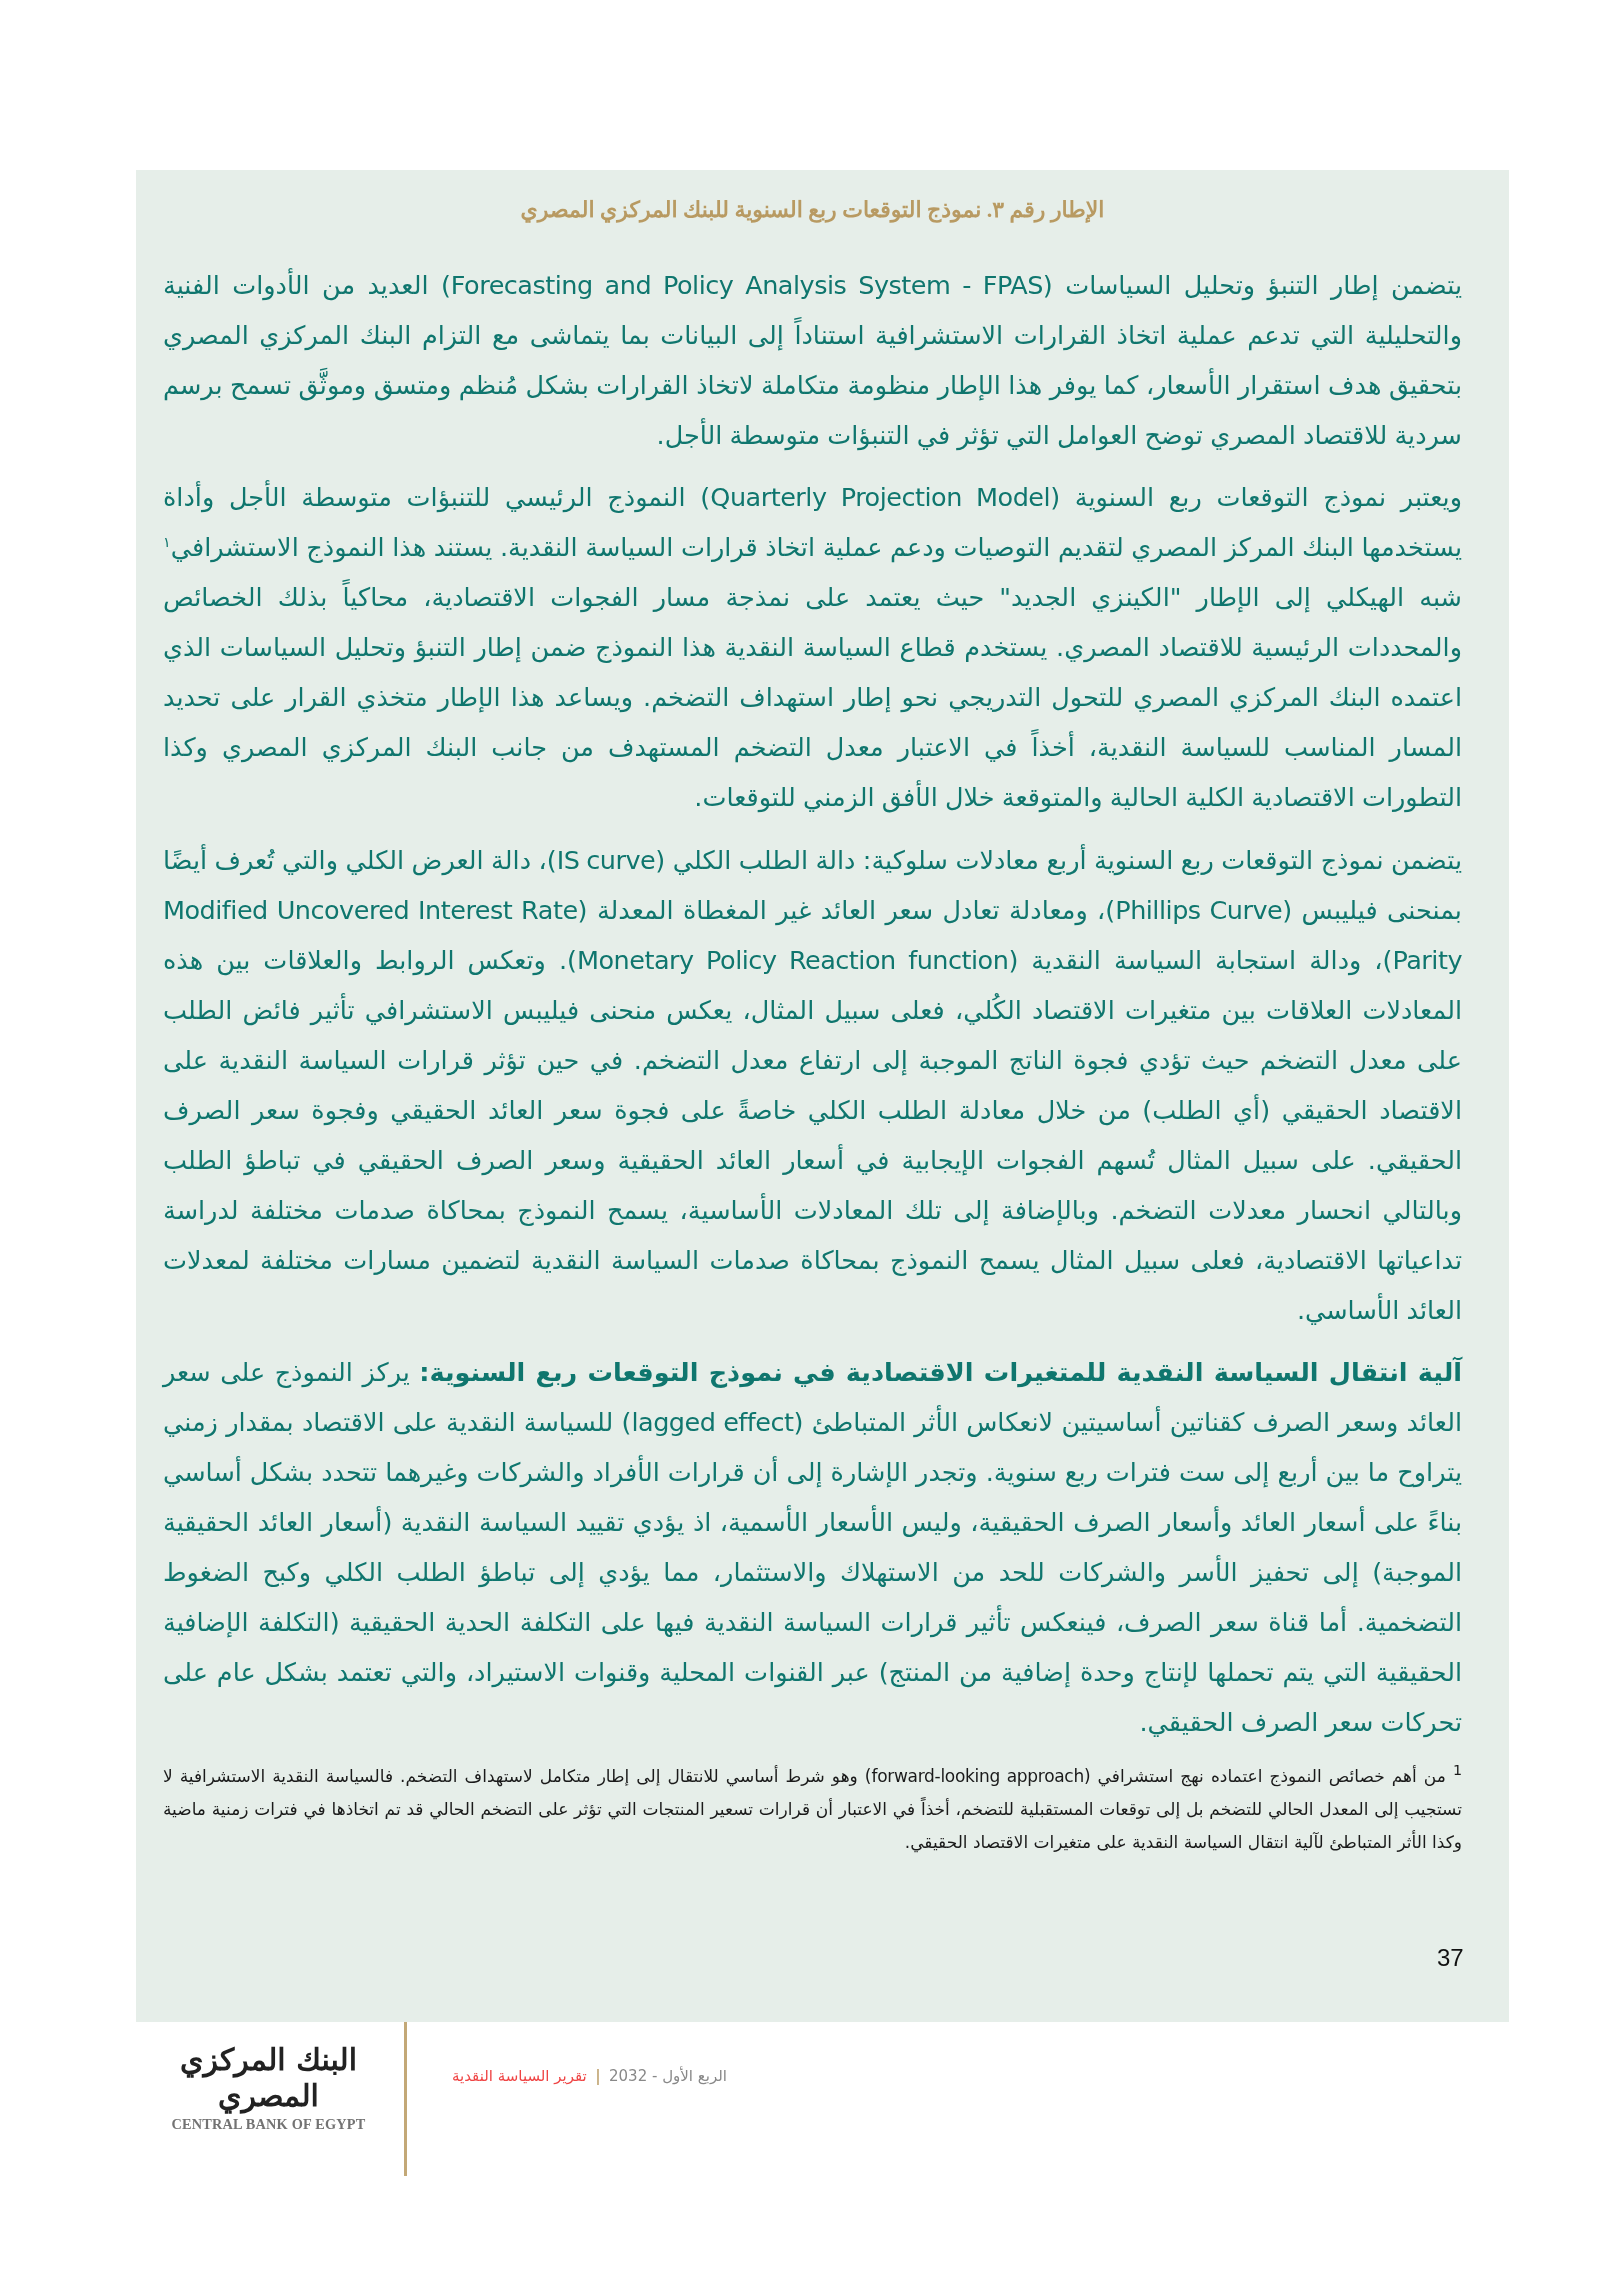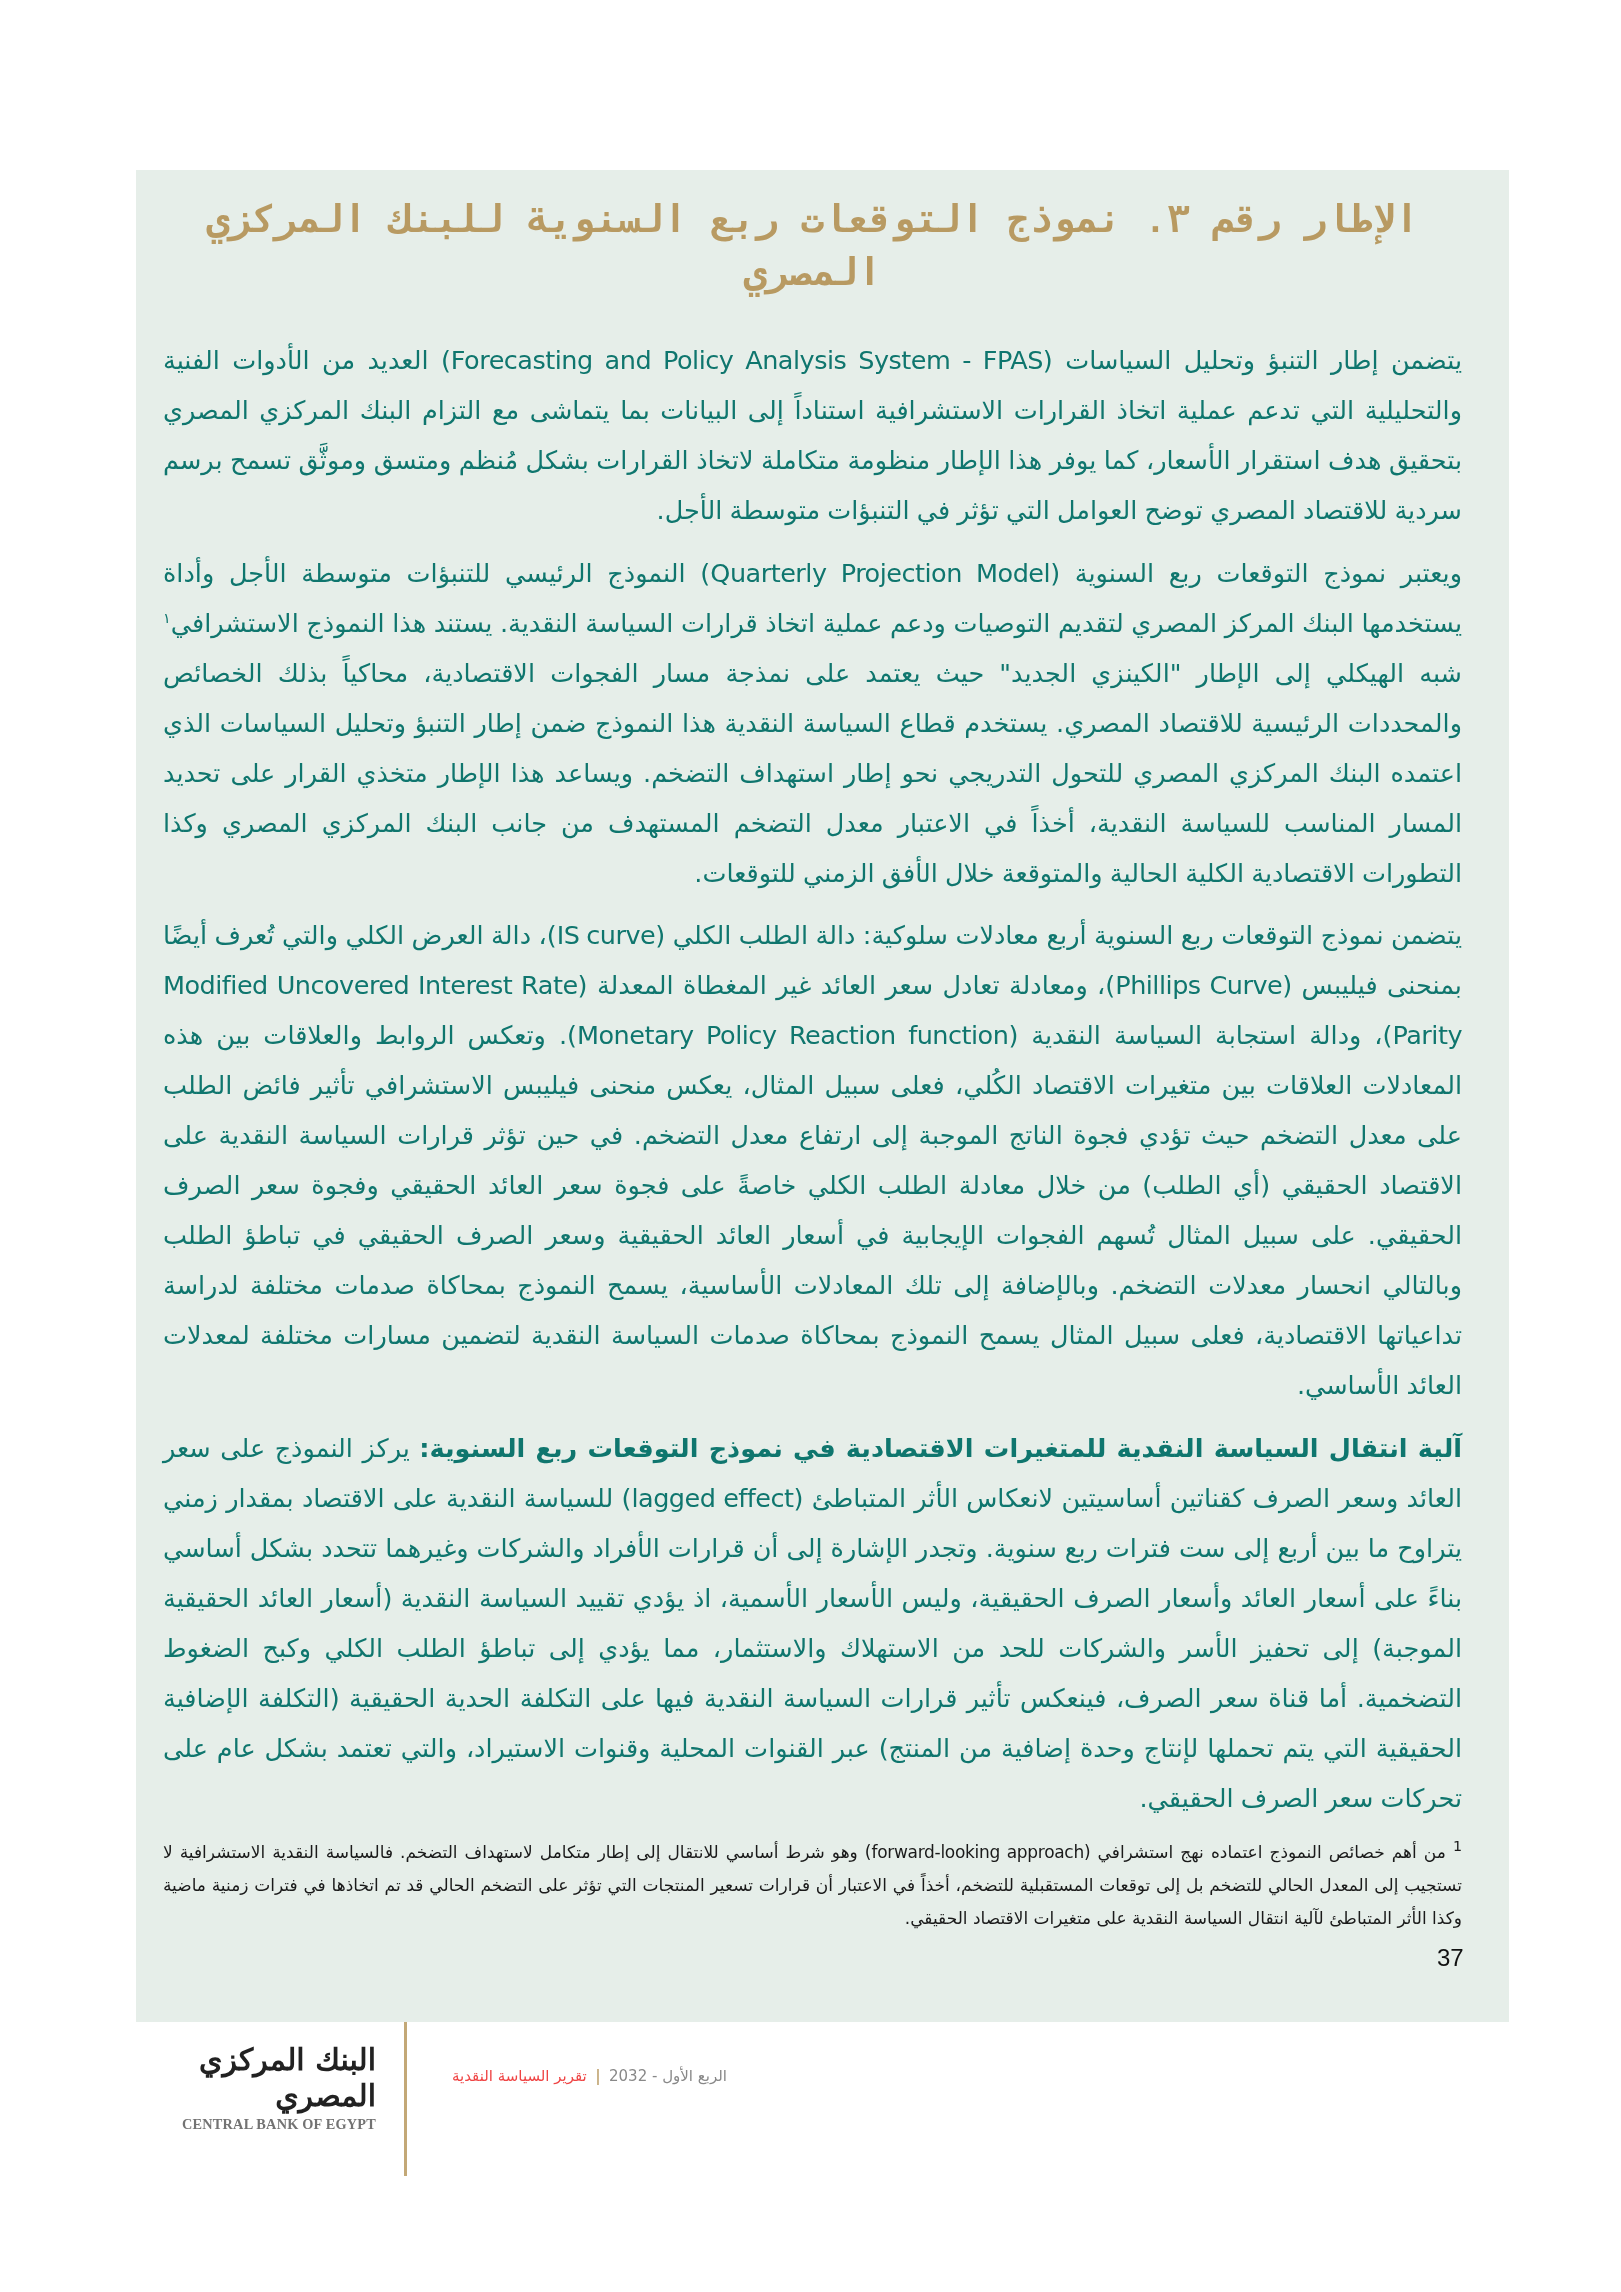--- a/index.html
+++ b/index.html
@@ -21,22 +21,22 @@
       width: 1373px;
       height: 1852px;
       background: #e6eee9;
       box-sizing: border-box;
       padding: 25px 47px 0 27px;
       direction: rtl;
     }
     .box-title {
       text-align: center;
       color: #b89a62;
-      font-size: 38px;
-      font-family: Liberation Mono, monospace;
+      font-size: 22px;
+      font-family: Liberation Serif, serif;
       font-weight: bold;
       margin: 0 0 34px 0;
       line-height: 1.4;
       letter-spacing: 0;
     }
     .para {
       color: #0f766e;
       font-size: 25.5px;
       line-height: 50px;
       text-align: justify;
@@ -69,21 +69,21 @@
       top: 2022px;
       width: 2.7px;
       height: 154px;
       background: #c3a877;
     }
     .logo {
       position: absolute;
       left: 161px;
       top: 2042px;
       width: 215px;
-      text-align: right;
+      text-align: center;
     }
     .logo-ar {
       font-family: "DejaVu Serif", serif;
       font-size: 30px;
       color: #222;
       direction: rtl;
       line-height: 36px;
       font-weight: bold;
       letter-spacing: -1.8px;
     }

